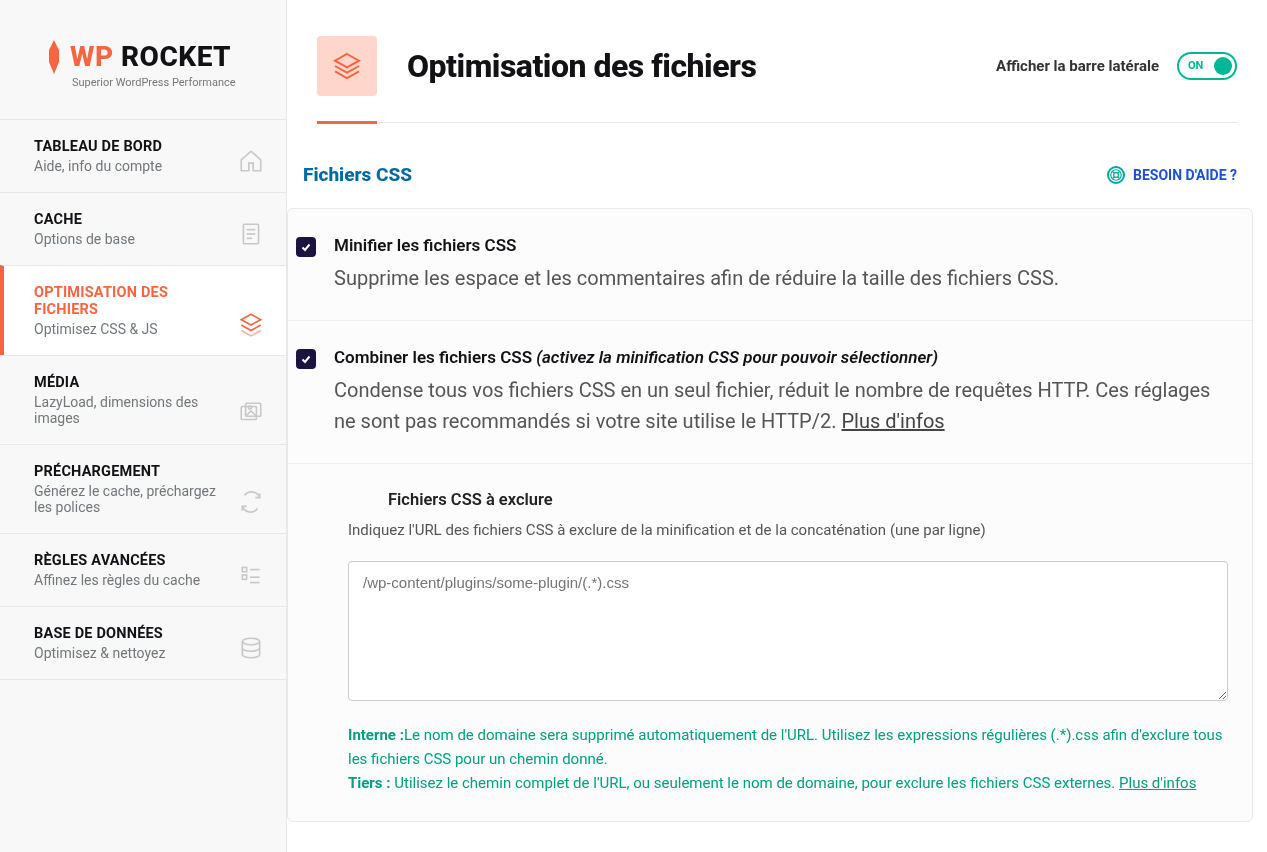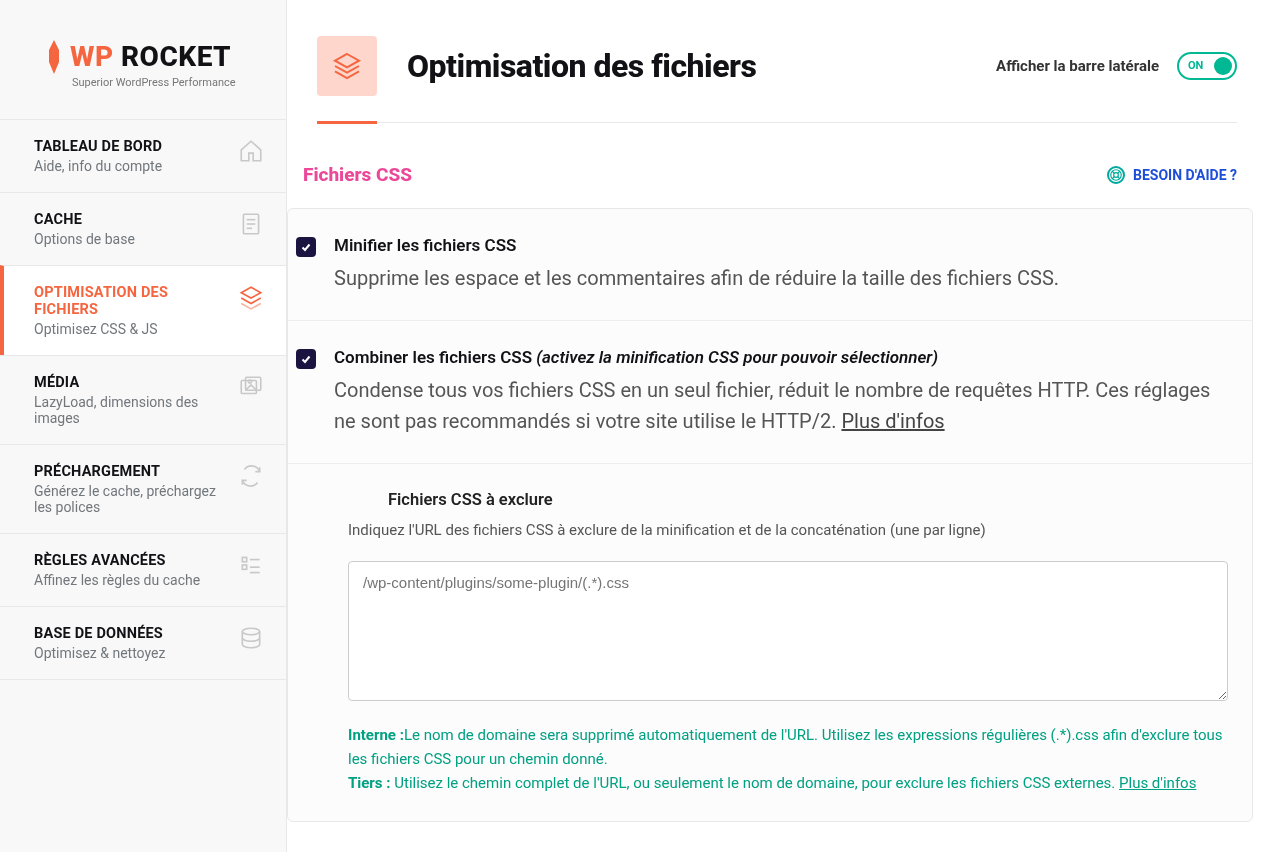--- a/index.html
+++ b/index.html
@@ -6,21 +6,21 @@
 body { font-family: -apple-system, BlinkMacSystemFont, "Segoe UI", Roboto, sans-serif; background: #fff; color: #121116; width: 1267px; height: 852px; overflow: hidden; }
 .app { display: flex; height: 852px; }
 .sidebar { width: 287px; background: #f8f8f8; border-right: 1px solid #e8e8e8; display: flex; flex-direction: column; }
 .logo-area { padding: 40px 30px 30px 44px; }
 .logo-text { font-size: 28px; font-weight: 800; letter-spacing: 0.5px; }
 .logo-wp { color: #f56640; }
 .logo-rocket { color: #121116; }
 .logo-sub { font-size: 11px; color: #777; margin-top: 2px; margin-left: 28px; }
 .logo-icon { display: inline-block; width: 22px; vertical-align: top; }
 .nav { flex: 1; }
-.nav-item { padding: 18px 22px 18px 34px; border-top: 1px solid #e8e8e8; display: flex; align-items: flex-start; gap: 14px; cursor: pointer; position: relative; }
+.nav-item { padding: 18px 22px 18px 34px; border-top: 1px solid #e8e8e8; display: flex; align-items: flex-end; gap: 14px; cursor: pointer; position: relative; }
 .nav-item:last-child { border-bottom: 1px solid #e8e8e8; }
 .nav-text { flex: 1; }
 .nav-title { font-size: 14.5px; font-weight: 700; color: #121116; letter-spacing: 0.2px; }
 .nav-sub { font-size: 14px; color: #72777c; margin-top: 3px; }
 .nav-icon { width: 26px; height: 26px; color: #c8c8c8; flex-shrink: 0; }
 .nav-item.active { background: #fff; border-left: 4px solid #f56640; padding-left: 30px; }
 .nav-item.active .nav-title { color: #f56640; }
 .nav-item.active .nav-icon { color: #f56640; }
 .main { flex: 1; padding: 36px 0 0 0; overflow-y: auto; }
 .header { display: flex; align-items: center; padding: 0 30px 26px 30px; }
@@ -28,21 +28,21 @@
 .header-title { font-size: 32px; font-weight: 800; letter-spacing: -0.5px; flex: 1; }
 .sidebar-toggle-label { font-size: 15px; font-weight: 700; color: #333; margin-right: 18px; }
 .toggle { width: 60px; height: 28px; background: #00b894; border-radius: 20px; border: 2px solid #00b894; position: relative; display: flex; align-items: center; cursor: pointer; }
 .toggle-inner { position: absolute; left: 9px; top: 5px; font-size: 11px; font-weight: 700; color: #00b894; z-index: 2; }
 .toggle-knob { width: 18px; height: 18px; background: #00b894; border-radius: 50%; position: absolute; right: 3px; top: 3px; z-index: 2; }
 .toggle-bg { position: absolute; inset: 0; background: #fff; border-radius: 20px; }
 .tab-line { height: 1px; background: #e8e8e8; margin: 0 30px 0 30px; position: relative; }
 .tab-indicator { position: absolute; left: 0; top: -1px; width: 60px; height: 3px; background: #f56640; }
 .section { padding: 40px 14px 0 0; }
 .section-head { display: flex; align-items: center; justify-content: space-between; padding: 0 16px 22px 16px; }
-.section-title { font-size: 19px; font-weight: 800; color: #ec4899; }
+.section-title { font-size: 19px; font-weight: 800; color: #0369a1; }
 .help-link { font-size: 14px; font-weight: 700; color: #1d4ed8; display: flex; align-items: center; gap: 8px; cursor: pointer; text-align: right; }
 .help-icon { width: 18px; height: 18px; border: 2px solid #00a99d; border-radius: 50%; display: inline-flex; align-items: center; justify-content: center; font-size: 11px; }
 .panel { border: 1px solid #e8e8e8; border-radius: 6px; background: #fcfcfc; margin: 0 0 0 0; }
 .option { display: flex; padding: 26px 24px 26px 8px; border-bottom: 1px solid #eee; gap: 18px; }
 .option:last-child { border-bottom: none; }
 .option.sub { padding-left: 60px; flex-direction: column; gap: 8px; }
 .cb { width: 20px; height: 20px; background: #1c1440; border-radius: 4px; flex-shrink: 0; display: flex; align-items: center; justify-content: center; color: #fff; margin-top: 2px; }
 .opt-body { flex: 1; }
 .opt-title { font-size: 17px; font-weight: 600; color: #121116; }
 .opt-title .ital { font-style: italic; font-weight: 600; }

